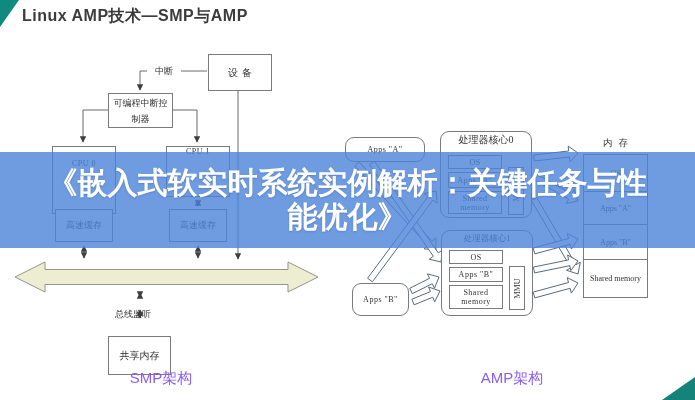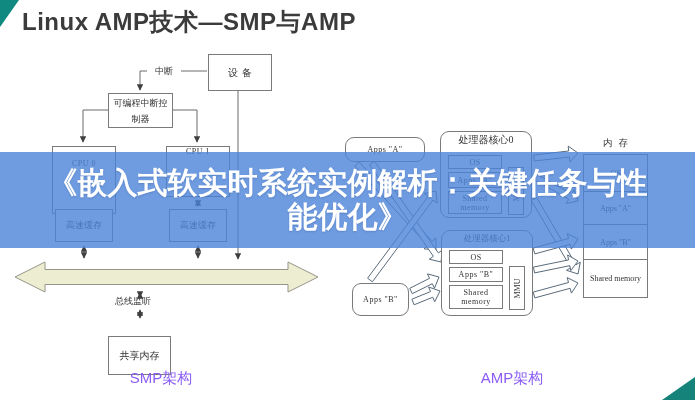--- a/index.html
+++ b/index.html
@@ -5,21 +5,21 @@
   html,body{margin:0;padding:0;}
   body{font-family:"Liberation Sans", sans-serif;}
   .stage{position:relative;width:695px;height:400px;background:#ffffff;overflow:hidden;}
 
   
   .tri-tl{position:absolute;left:0;top:0;width:19px;height:27px;background:#108a80;
     clip-path:polygon(0 0,100% 0,0 100%);z-index:12;}
   .tri-br{position:absolute;right:0;bottom:0;width:33px;height:23px;background:#15837a;
     clip-path:polygon(100% 0,100% 100%,0 100%);z-index:12;}
 
-  .slide-title{position:absolute;left:22px;top:6px;font-size:24px;font-weight:bold;
+  .slide-title{position:absolute;left:22px;top:6px;font-size:16px;font-weight:bold;
     color:#3b3b3b;letter-spacing:0.5px;z-index:5;}
 
   
   .diagram-svg{position:absolute;left:0;top:0;width:695px;height:400px;z-index:1;}
   .hollow-arrow{fill:#ffffff;stroke:#5a6b7a;stroke-width:1;stroke-linejoin:round;}
 
   .box{position:absolute;background:#ffffff;border:1px solid #7a7a7a;box-sizing:border-box;
     display:flex;align-items:center;justify-content:center;text-align:center;
     font-family:"Liberation Serif", serif;color:#333;z-index:2;}
   .rounded{border-radius:9px;}
@@ -98,21 +98,21 @@
       <polygon points="534.8,297.9 570.1,288.3 571.4,293.1 578.0,283.0 567.2,277.6 568.5,282.5 533.2,292.1" class="hollow-arrow"></polygon>
     </svg>
 
   <div class="interrupt-label">中断</div>
   <div class="box cn10" style="left:208px;top:54px;width:64px;height:37px;letter-spacing:4px;padding-left:4px;">设备</div>
   <div class="box cn9" style="left:108px;top:93px;width:65px;height:35px;line-height:16px;padding:0 3px;">可编程中断控制器</div>
   <div class="box lat8 toplab" style="left:52px;top:146px;width:64px;height:68px;padding-top:12px;">CPU 0</div>
   <div class="box lat8 toplab" style="left:166px;top:146px;width:64px;height:51px;">CPU 1</div>
   <div class="box cn9" style="left:55px;top:209px;width:58px;height:33px;">高速缓存</div>
   <div class="box cn9" style="left:169px;top:209px;width:58px;height:33px;">高速缓存</div>
-  <div class="box cn9 nobg" style="left:107px;top:295px;width:52px;height:13px;">总线监听</div>
+  <div class="box cn9 nobg" style="left:107px;top:308px;width:52px;height:13px;">总线监听</div>
   <div class="box cn10" style="left:108px;top:320px;width:63px;height:39px;margin-top:16px;">共享内存</div>
 
   <div class="box lat8 rounded" style="left:345px;top:137px;width:80px;height:25px;">Apps "A"</div>
 
   <div class="box rounded" style="left:440px;top:131px;width:92px;height:87px;"></div>
   <div class="box nobg" style="left:440px;top:134px;width:92px;height:12px;font-size:10px;">处理器核心0</div>
   <div class="box lat8" style="left:448px;top:155px;width:54px;height:14px;">OS</div>
   <div class="box lat8" style="left:448px;top:172px;width:54px;height:16px;">Apps "A"</div>
   <div class="box lat8" style="left:448px;top:191px;width:54px;height:23px;line-height:9px;">Shared memory</div>
   <div class="box" style="left:508px;top:167px;width:16px;height:48px;">

